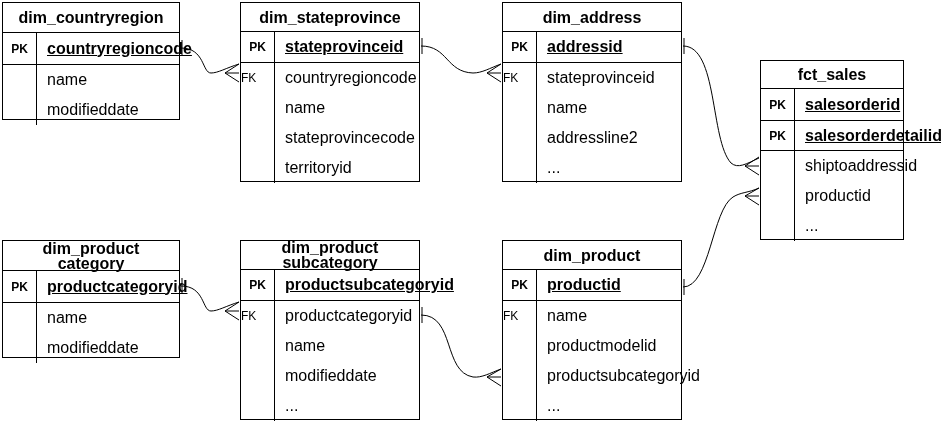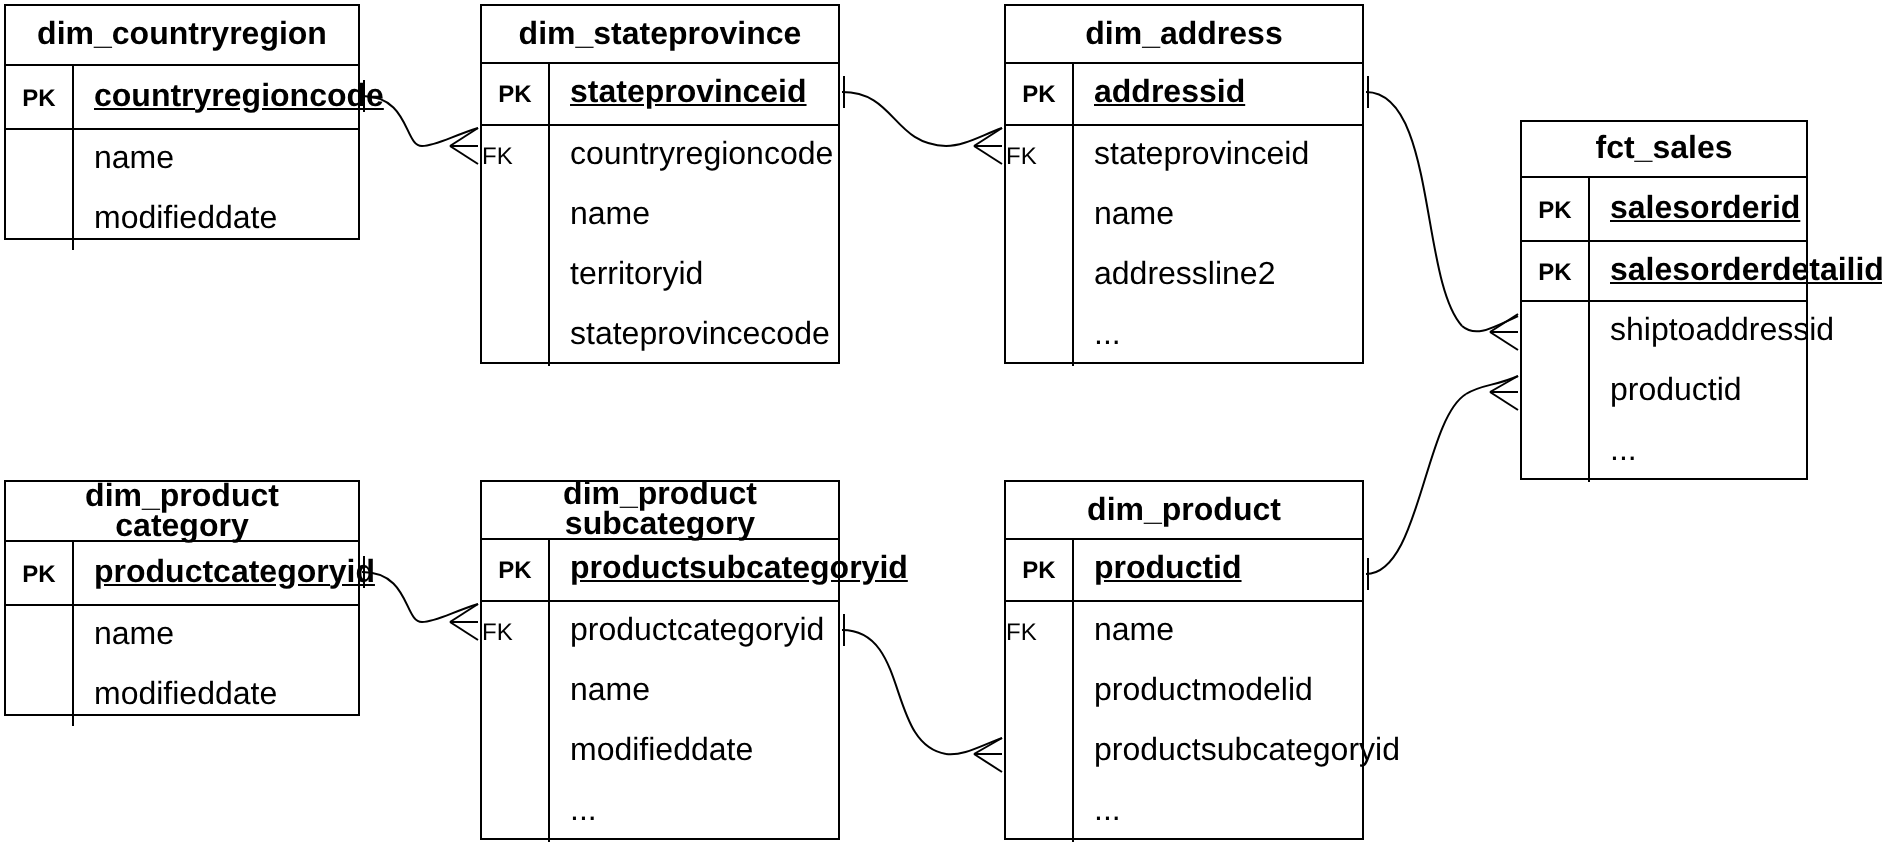--- a/index.html
+++ b/index.html
@@ -158,22 +158,22 @@
     <div class="group">
       <div class="group-key">
         <div>FK</div>
         <div></div>
         <div></div>
         <div></div>
       </div>
       <div class="group-attrs">
         <div class="attr-cell">countryregioncode</div>
         <div class="attr-cell">name</div>
+        <div class="attr-cell">stateprovincecode</div>
         <div class="attr-cell">territoryid</div>
-        <div class="attr-cell">stateprovincecode</div>
       </div>
     </div>
   </div>
 
   <div class="entity" style="left:502px;top:2px;width:180px;height:180px;">
     <div class="entity-title" style="height:29px;">
       <span>dim_address</span>
     </div>
     <div class="row bordered" style="height:31px;">
       <div class="key-cell bold">PK</div>

